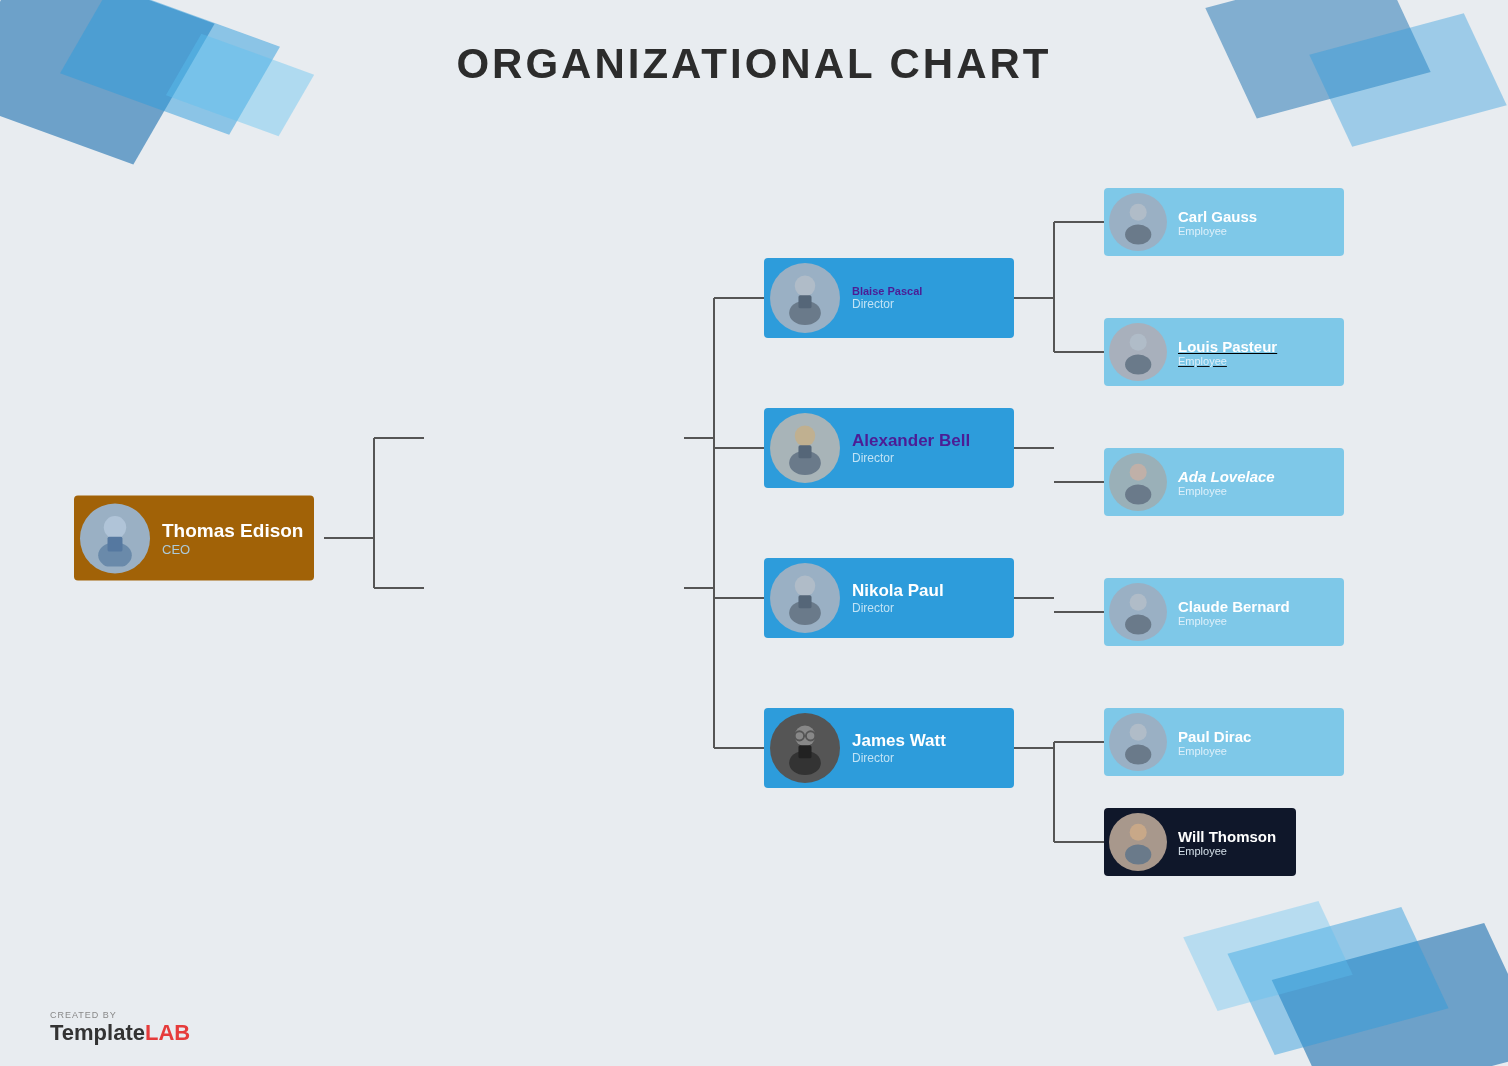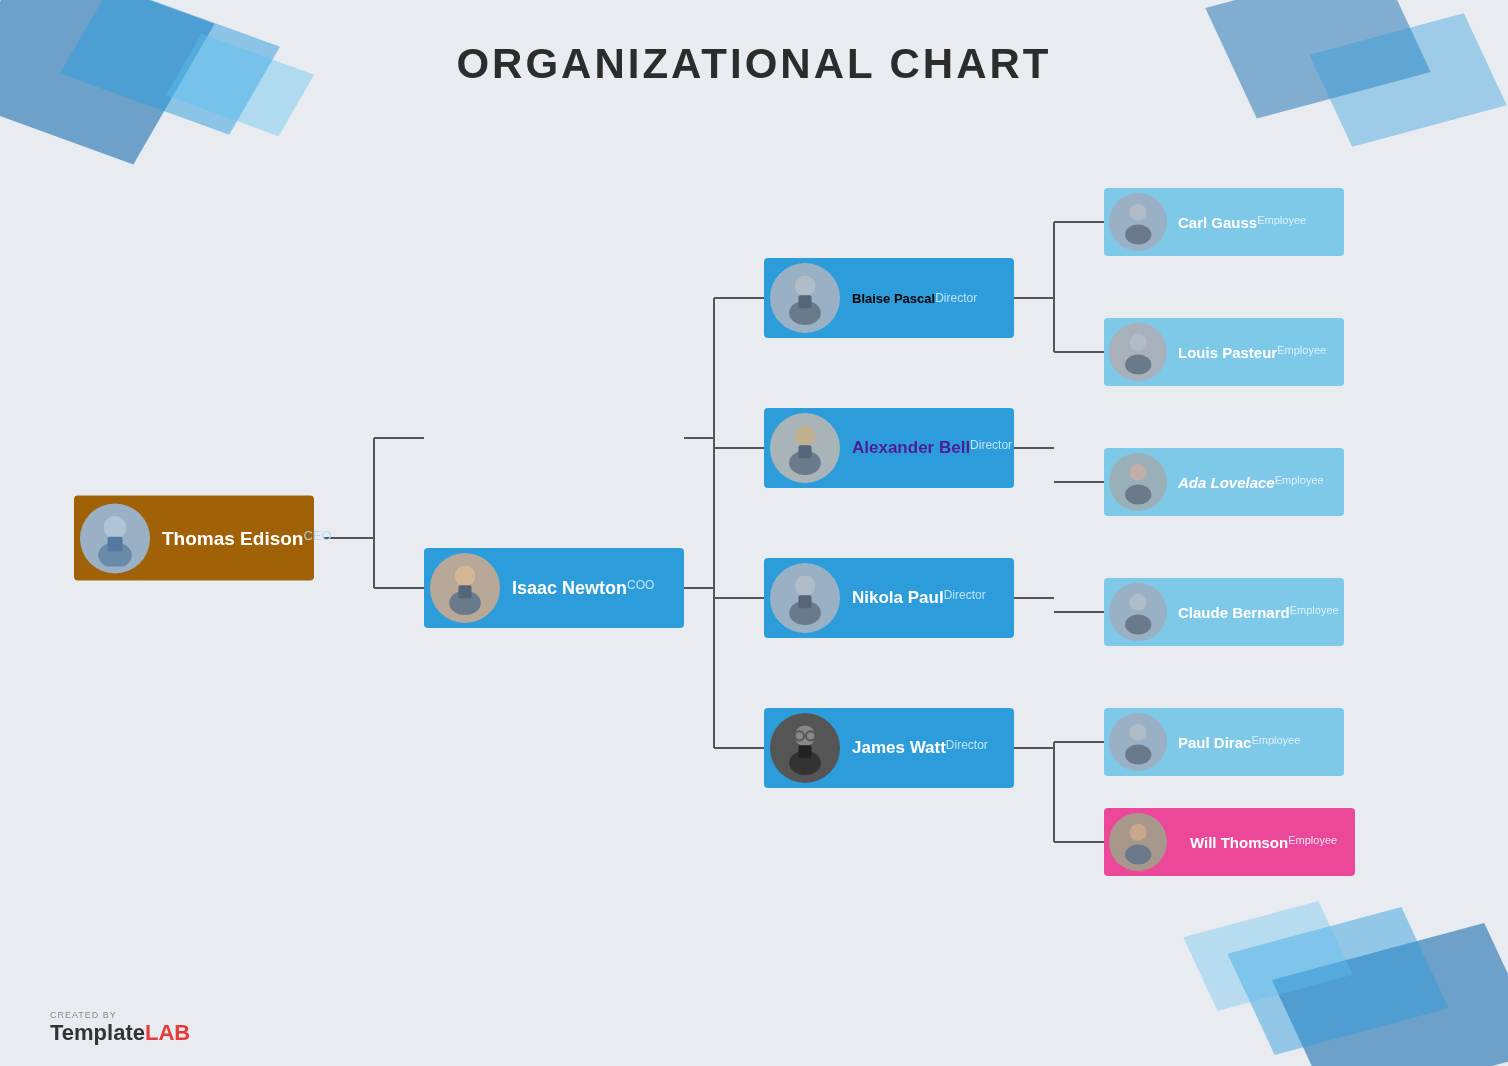--- a/index.html
+++ b/index.html
@@ -241,20 +241,21 @@
       height: 68px;
       background: #7ec8e8;
     }
 
     .louis-node {
       left: 1060px;
       top: 210px;
       width: 240px;
       height: 68px;
       background: #7ec8e8;
+      text-decoration: underline;
     }
 
     .ada-node {
       left: 1060px;
       top: 340px;
       width: 240px;
       height: 68px;
       background: #7ec8e8;
     }
 
@@ -270,29 +271,28 @@
       left: 1060px;
       top: 600px;
       width: 240px;
       height: 68px;
       background: #7ec8e8;
     }
 
     .will-node {
       left: 1060px;
       top: 700px;
-      width: 251px;
+      width: 192px;
       height: 68px;
-      background: #ec4899;
-      gap: 12px;
+      background: #0f172a;
     }
 
     .node-text-wrap {
       display: flex;
-      flex-direction: row;
+      flex-direction: column;
       justify-content: center;
       padding: 0 10px 0 6px;
     }
 
     
     .footer {
       position: absolute;
       bottom: 20px;
       left: 50px;
       margin-top: 30px;
@@ -375,44 +375,31 @@
           <rect x="22" y="28" width="16" height="16" rx="2" fill="#5578a0"></rect>
         </svg>
       </div>
       <div class="node-text-wrap">
         <div class="node-name" style="color:#fff;font-size:19px;">Thomas Edison</div>
         <div class="node-role" style="color:#aed6f1;font-size:13px;">CEO</div>
       </div>
     </div>
 
 
-    <div class="node-abs isaac-node">
-      <div class="avatar" style="background:#b8a898;">
-        <svg class="person-svg" viewBox="0 0 60 60" xmlns="http://www.w3.org/2000/svg">
-          <circle cx="30" cy="17" r="11" fill="#d4b896"></circle>
-          <ellipse cx="30" cy="46" rx="17" ry="13" fill="#6a7a8a"></ellipse>
-          <rect x="23" y="27" width="14" height="14" rx="2" fill="#556678"></rect>
-        </svg>
-      </div>
-      <div class="node-text-wrap">
-        <div class="node-name" style="color:#fff;font-size:18px;">Isaac Newton</div>
-        <div class="node-role" style="color:#d0eaf8;font-size:12px;">COO</div>
-      </div>
-    </div>
 
     <div class="node-abs blaise-node">
       <div class="avatar">
         <svg class="person-svg" viewBox="0 0 60 60" xmlns="http://www.w3.org/2000/svg">
           <circle cx="30" cy="17" r="11" fill="#b0bcc8"></circle>
           <ellipse cx="30" cy="46" rx="17" ry="13" fill="#6a7a8a"></ellipse>
           <rect x="23" y="27" width="14" height="14" rx="2" fill="#556678"></rect>
         </svg>
       </div>
       <div class="node-text-wrap">
-        <div class="node-name" style="color:#000000;font-size:13px;">Blaise Pascal</div>
+        <div class="node-name" style="color:#4c1d95;font-size:11px;">Blaise Pascal</div>
         <div class="node-role" style="color:#d0eaf8;font-size:12px;">Director</div>
       </div>
     </div>
 
     <div class="node-abs alex-node">
       <div class="avatar" style="background:#a8b4b8;">
         <svg class="person-svg" viewBox="0 0 60 60" xmlns="http://www.w3.org/2000/svg">
           <circle cx="30" cy="17" r="11" fill="#c0b090"></circle>
           <ellipse cx="30" cy="46" rx="17" ry="13" fill="#6a7a8a"></ellipse>
           <rect x="23" y="27" width="14" height="14" rx="2" fill="#556678"></rect>

